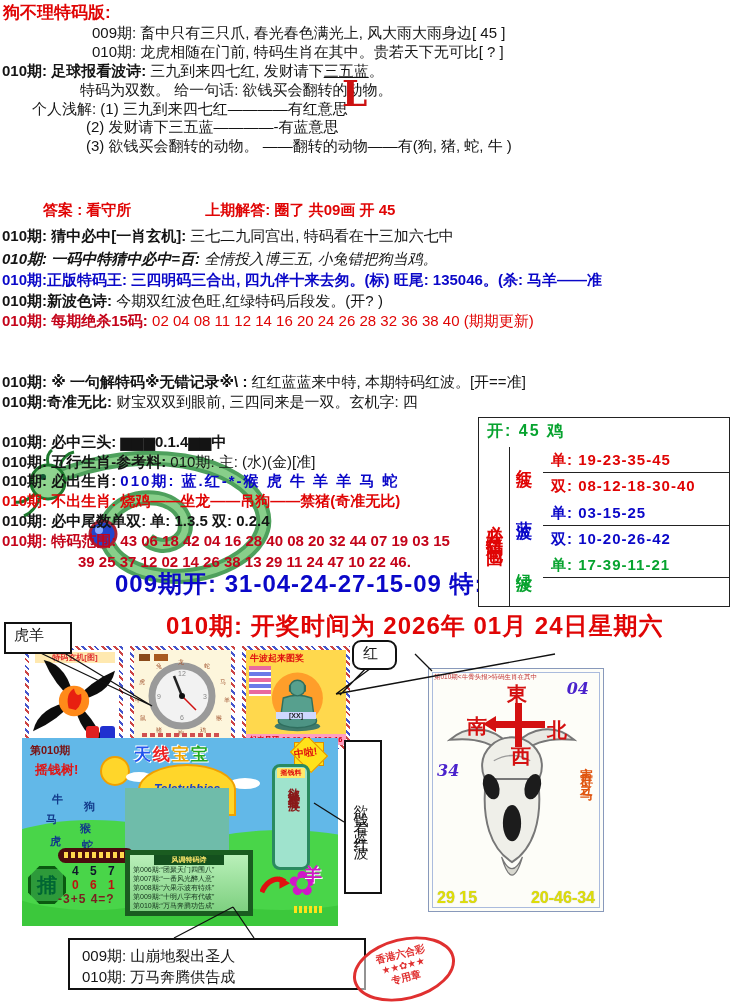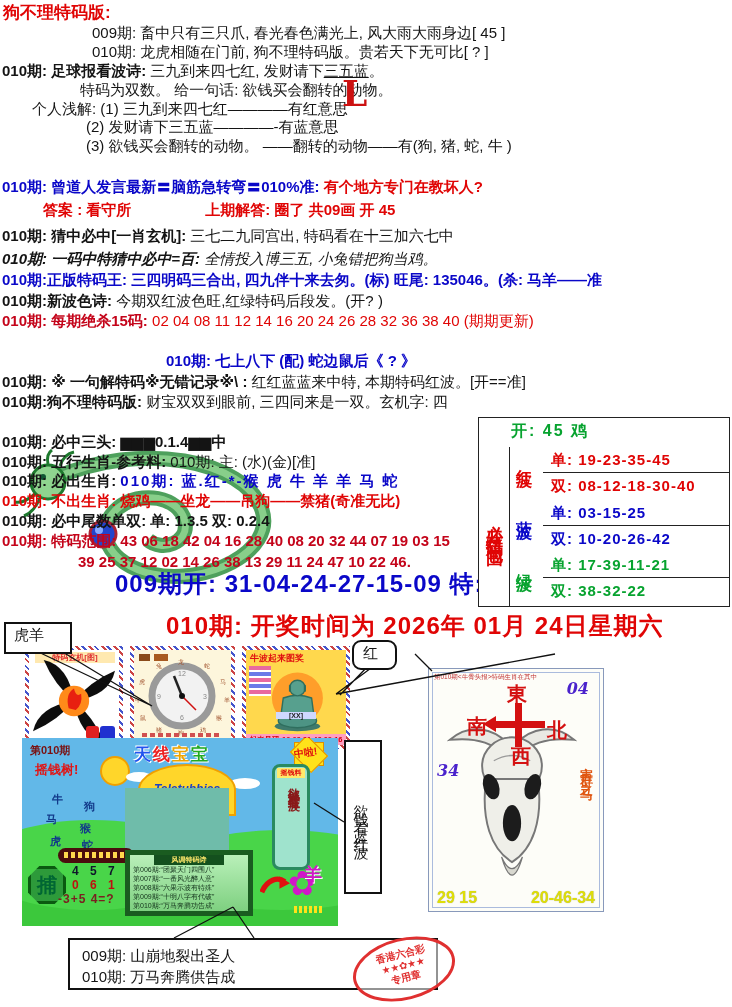--- a/index.html
+++ b/index.html
@@ -8,21 +8,21 @@
   .ln{position:absolute;white-space:nowrap;font-size:15px;line-height:1.2;color:#141414;z-index:3;}
   .b{font-weight:bold;}
   .red{color:#e00505;} .dred{color:#c4041a;} .blue{color:#0a07c8;} .green{color:#07a32f;}
   .u{text-decoration:underline;}
   .big{font-size:24px;letter-spacing:1px;}
   .overlayL{position:absolute;left:342px;top:72px;font:bold 36px "DejaVu Serif",serif;color:#cc1111;z-index:4;}
 
   
   .rtable{position:absolute;left:478px;top:417px;width:252px;height:190px;border:1px solid #222;
           background:#fff;z-index:3;box-sizing:border-box;}
-  .rt-open{position:absolute;left:8px;top:3px;font:bold 16px "Liberation Sans",sans-serif;color:#07a32f;letter-spacing:2px;margin-left:24px;}
+  .rt-open{position:absolute;left:8px;top:3px;font:bold 16px "Liberation Sans",sans-serif;color:#07a32f;letter-spacing:2px;}
   .rt-side{position:absolute;left:0;top:29px;width:30px;height:159px;border-right:1px solid #222;
            writing-mode:vertical-lr;text-orientation:upright;font:bold 17px "Liberation Sans",sans-serif;
            color:#e00505;letter-spacing:5px;text-align:center;line-height:30px;}
   .rt-wave{position:absolute;left:34px;width:26px;writing-mode:vertical-lr;text-orientation:upright;
            font-weight:bold;font-size:16px;letter-spacing:3px;}
   .rt-vals{position:absolute;left:64px;right:0;top:29px;}
   .rt-row{height:26.3px;line-height:26.3px;padding-left:8px;font-weight:bold;font-size:15px;letter-spacing:1px;box-sizing:border-box;}
   .rt-row.sep{border-bottom:1px solid #222;}
 
   
@@ -98,21 +98,21 @@
         letter-spacing:14px;z-index:5;text-shadow:1px 1px 0 #b00050;}
   .stamp{position:absolute;left:352px;top:938px;width:104px;height:62px;border:3px solid #e03030;border-radius:50%;
          transform:rotate(-14deg);z-index:6;background:rgba(255,255,255,0.55);text-align:center;box-sizing:border-box;}
   .stamp .s1{font:bold 10px sans-serif;color:#e03030;margin-top:6px;}
   .stamp .s2{font:10px sans-serif;color:#e03030;line-height:10px;}
   .stamp .s3{font:bold 10px sans-serif;color:#e03030;}
 
   .vbox{position:absolute;left:344px;top:740px;width:34px;height:150px;border:2px solid #111;background:#fff;z-index:5;
         writing-mode:vertical-lr;text-orientation:upright;font:15px sans-serif;color:#141414;
         letter-spacing:8px;text-align:center;line-height:30px;}
-  .botbox{position:absolute;left:68px;top:938px;width:370px;height:52px;border:2px solid #111;background:#fff;z-index:5;
+  .botbox{position:absolute;left:68px;top:938px;width:298px;height:52px;border:2px solid #111;background:#fff;z-index:5;
         font:15px sans-serif;color:#141414;padding:5px 0 0 12px;box-sizing:border-box;line-height:21px;}
   .dragon{position:absolute;left:0;top:448px;z-index:1;}
 </style>
 </head>
 <body>
 
 <div class="page">
 
   <svg class="dragon" width="330" height="158" viewBox="0 0 330 158">
     <path d="M55,30 C140,-8 245,12 262,62 C276,104 205,138 152,126 C108,116 92,82 118,60 C140,42 180,48 185,74 C189,95 162,104 148,92" fill="none" stroke="#2f8f3f" stroke-width="15" opacity="0.85"></path>
@@ -120,37 +120,35 @@
     <circle cx="48" cy="34" r="17" fill="#8fd48f" stroke="#1e7a2e" stroke-width="3"></circle>
     <circle cx="43" cy="29" r="3" fill="#153"></circle>
     <path d="M35,46 q-12,10 -20,8 M40,50 q-6,14 -16,18" stroke="#1e7a2e" stroke-width="3" fill="none"></path>
     <path d="M60,18 q4,-12 14,-14 M48,16 q-2,-10 4,-14" stroke="#1e7a2e" stroke-width="3" fill="none"></path>
     <circle cx="103" cy="86" r="13" fill="#2244cc" stroke="#aa2233" stroke-width="3"></circle>
     <circle cx="99" cy="82" r="4" fill="#88aaff"></circle>
   </svg>
 
   <div class="ln b red" style="left:3px;top:3px;font-size:17px;">狗不理特码版:</div>
   <div class="ln" style="left:92px;top:24px;">009期: 畜中只有三只爪, 春光春色满光上, 风大雨大雨身边[ 45 ]</div>
-  <div class="ln" style="left:92px;top:43px;">010期: 龙虎相随在门前, 狗不理特码版。贵若天下无可比[ ?  ]</div>
+  <div class="ln" style="left:92px;top:43px;">010期: 龙虎相随在门前, 特码生肖在其中。贵若天下无可比[ ?  ]</div>
   <div class="ln" style="left:2px;top:62px;"><span class="b">010期: 足球报看波诗:</span> <span>三九到来四七红, 发财请下</span><span class="u">三五蓝</span><span>。</span></div>
   <div class="ln" style="left:80px;top:81px;">特码为双数。  给一句话: 欲钱买会翻转的动物。</div>
   <div class="overlayL">L</div>
   <div class="ln" style="left:32px;top:100px;">个人浅解: (1) 三九到来四七红————有红意思</div>
   <div class="ln" style="left:86px;top:118px;">(2) 发财请下三五蓝————-有蓝意思</div>
   <div class="ln" style="left:86px;top:137px;">(3) 欲钱买会翻转的动物。 ——翻转的动物——有(狗, 猪, 蛇, 牛 )</div>
-  <div class="ln" style="left:2px;top:178px;"><span class="b blue">010期: 曾道人发言最新〓脑筋急转弯〓010%准:</span> <span class="b red">有个地方专门在教坏人?</span></div>
   <div class="ln" style="left:43px;top:201px;"><span class="b red">答案 : 看守所</span><span class="b red" style="margin-left:74px;">上期解答: 圈了  共09画  开 45</span></div>
   <div class="ln" style="left:2px;top:227px;"><span class="b">010期: 猜中必中[一肖玄机]:</span> <span>三七二九同宫出, 特码看在十三加六七中</span></div>
   <div class="ln" style="left:2px;top:250px;font-style:italic;"><span class="b">010期: 一码中特猜中必中=百:</span> <span>全情投入博三五, 小兔错把狗当鸡。</span></div>
   <div class="ln b blue" style="left:2px;top:271px;">010期:正版特码王: 三四明码三合出, 四九伴十来去匆。(标) 旺尾: 135046。(杀: 马羊——准</div>
   <div class="ln" style="left:2px;top:292px;"><span class="b">010期:新波色诗:</span> <span>今期双红波色旺,红绿特码后段发。(开? )</span></div>
   <div class="ln" style="left:2px;top:312px;"><span class="b dred">010期: 每期绝杀15码:</span> <span class="red">02 04 08 11 12 14 16 20 24 26 28 32 36 38 40 (期期更新)</span></div>
-  <div class="ln b blue" style="left:166px;top:352px;">010期: 七上八下 (配) 蛇边鼠后《 ? 》</div>
   <div class="ln" style="left:2px;top:373px;"><span class="b">010期: ※ 一句解特码※无错记录※\ :</span> <span>红红蓝蓝来中特, 本期特码红波。[开==准]</span></div>
-  <div class="ln" style="left:2px;top:393px;"><span class="b">010期:狗不理特码版:</span> <span>财宝双双到眼前, 三四同来是一双。玄机字: 四</span></div>
+  <div class="ln" style="left:2px;top:393px;"><span class="b">010期:奇准无比:</span> <span>财宝双双到眼前, 三四同来是一双。玄机字: 四</span></div>
   <div class="ln b" style="left:2px;top:433px;">010期: 必中三头: ▆▆▆0.1.4▆▆中</div>
   <div class="ln" style="left:2px;top:453px;"><span class="b">010期: 五行生肖-参考料:</span> <span>010期: 主: (水)(金)[准]</span></div>
   <div class="ln" style="left:2px;top:472px;"><span class="b">010期: 必出生肖:</span> <span class="b blue" style="letter-spacing:2px;">010期: 蓝.红-*-猴 虎 牛 羊 羊 马 蛇</span></div>
   <div class="ln b red" style="left:2px;top:492px;">010期: 不出生肖: 烧鸡——坐龙——吊狗——禁猪(奇准无比)</div>
   <div class="ln" style="left:2px;top:512px;"><span class="b">010期: 必中尾数单双:</span> <span class="b">单: 1.3.5 双: 0.2.4</span></div>
   <div class="ln" style="left:2px;top:532px;"><span class="b dred">010期: 特码范围:</span> <span class="b dred">43 06 18 42 04 16 28 40 08 20 32 44 07 19 03 15</span></div>
   <div class="ln b dred" style="left:78px;top:553px;">39 25 37 12 02 14 26 38 13 29 11 24 47 10 22 46.</div>
   <div class="ln b blue big" style="left:115px;top:570px;">009期开: 31-04-24-27-15-09 特:  45</div>
   <div class="ln b red big" style="left:166px;top:612px;">010期: 开奖时间为 2026年 01月 24日星期六</div>
 
@@ -159,21 +157,20 @@
     <div class="rt-side">必开特码包围</div>
     <div class="rt-wave red" style="top:38px;">红波</div>
     <div class="rt-wave blue" style="top:90px;">蓝波</div>
     <div class="rt-wave green" style="top:142px;">绿波</div>
     <div class="rt-vals">
       <div class="rt-row sep red"><span>单:</span> <span>19-23-35-45</span></div>
       <div class="rt-row red"><span>双:</span> <span>08-12-18-30-40</span></div>
       <div class="rt-row sep blue"><span>单:</span> <span>03-15-25</span></div>
       <div class="rt-row blue"><span>双:</span> <span>10-20-26-42</span></div>
       <div class="rt-row sep green"><span>单:</span> <span>17-39-11-21</span></div>
-      <div class="rt-row green"><span>双:</span> <span>38-32-22</span></div>
     </div>
   </div>
 
   <div class="cbox" style="left:4px;top:622px;width:56px;height:26px;padding:2px 0 0 8px;">虎羊</div>
   <div class="cbox" style="left:352px;top:640px;width:32px;height:24px;border-radius:9px;padding:2px 0 0 9px;">红</div>
   <div class="vbox">欲钱看蓝红波</div>
   <div class="botbox">
     <div>009期: 山崩地裂出圣人</div>
     <div>010期: 万马奔腾供告成</div>
   </div>

